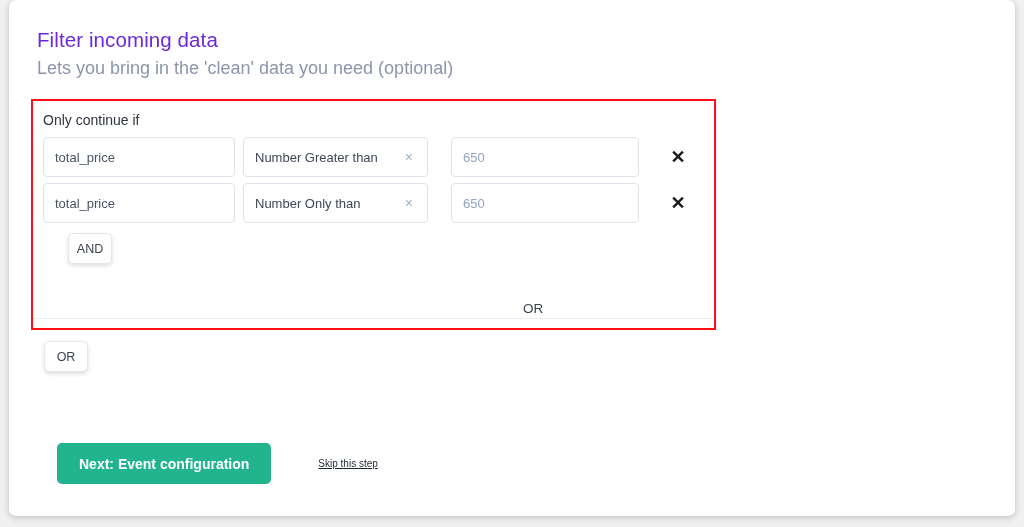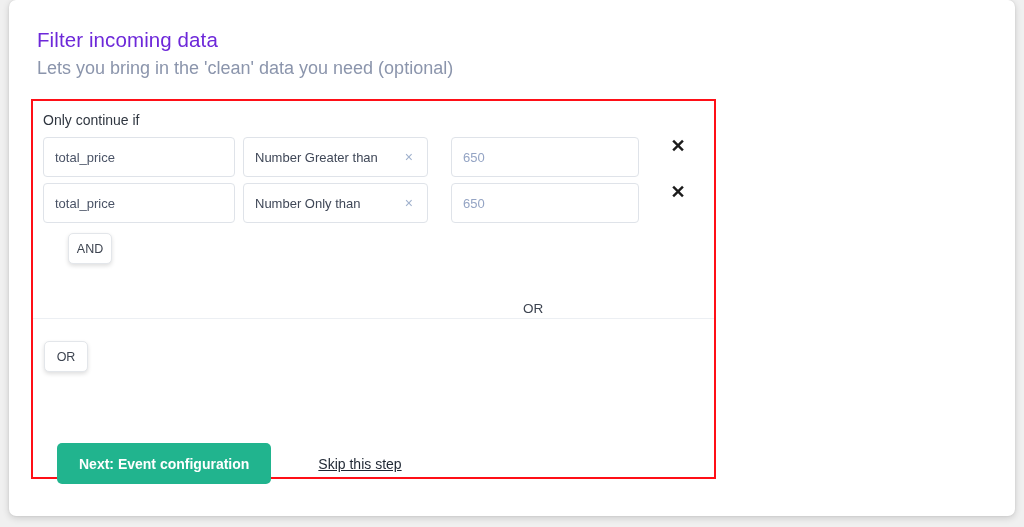--- a/index.html
+++ b/index.html
@@ -41,39 +41,40 @@
     font-size: 18px;
     font-weight: 400;
     color: #8b95ac;
     line-height: 20px;
   }
 
   
   .filter-box {
     position: absolute;
     left: 22px; top: 99px;
-    width: 685px; height: 380px;
+    width: 685px; height: 231px;
     border: 2px solid #ff0f17;
     background: #ffffff;
   }
   .filter-box-inner {
     position: relative;
     width: 100%; height: 100%;
     padding: 9px 0 0 10px;
   }
   .only-continue-label {
     font-size: 14px;
     color: #2f3640;
     line-height: 20px;
     margin-bottom: 7px;
   }
 
   
   .cond-row {
     display: flex;
+    align-items: center;
     margin-bottom: 6px;
   }
   .field {
     height: 40px;
     background: #ffffff;
     border: 1px solid #dfe3e9;
     border-radius: 4px;
     display: flex;
     align-items: center;
     padding: 0 11px;
@@ -164,21 +165,21 @@
     font-weight: 700;
     border: none;
     border-radius: 5px;
     cursor: pointer;
     font-family: "Liberation Sans", sans-serif;
     display: inline-flex;
     align-items: center;
   }
   .skip-link {
     margin-left: 47px;
-    font-size: 14px;
+    font-size: 10px;
     color: #1f2733;
     text-decoration: underline;
     cursor: pointer;
   }
 </style>
 </head>
 <body>
 
 <div class="page">
   <div class="card">

